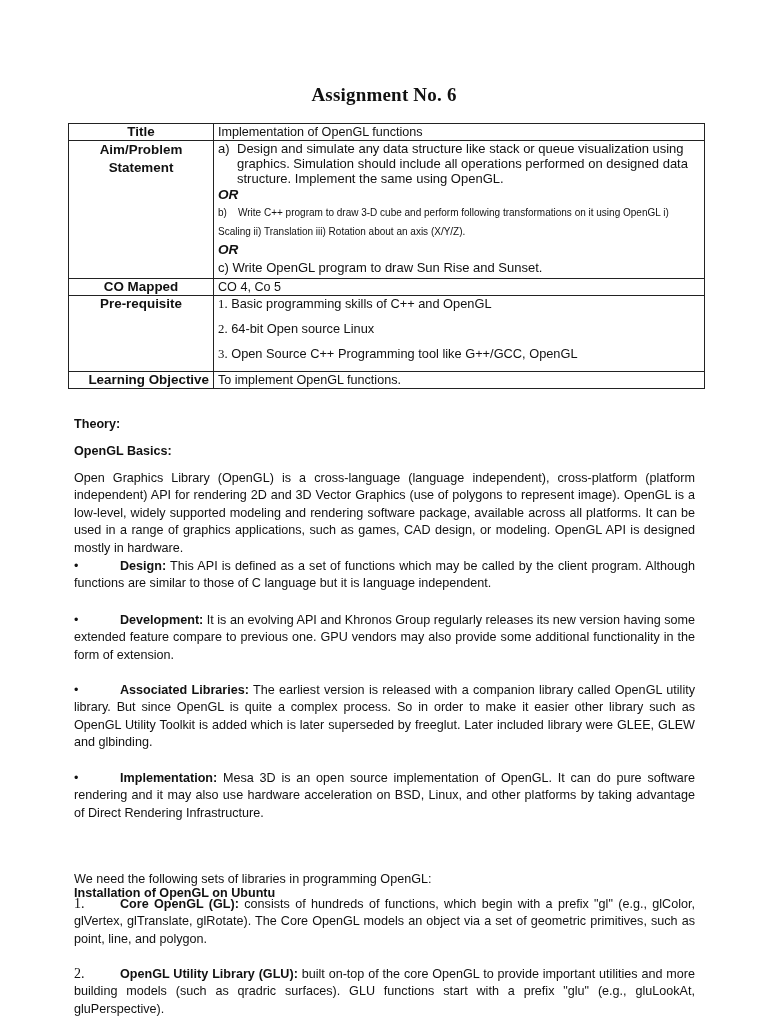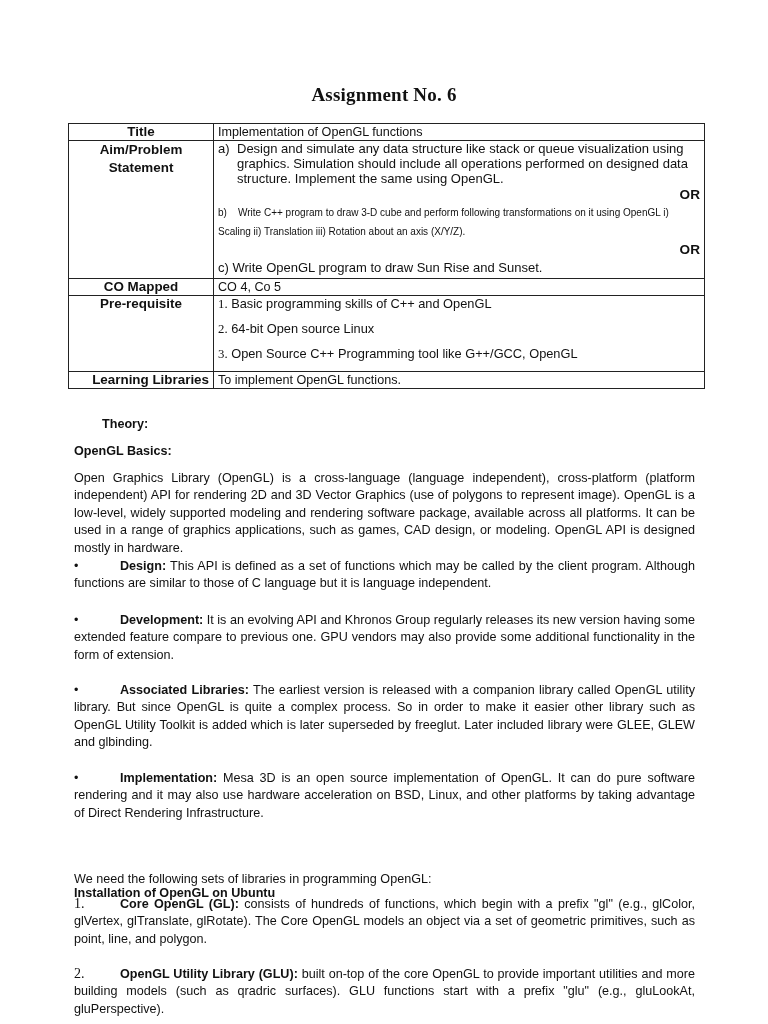--- a/index.html
+++ b/index.html
@@ -5,21 +5,21 @@
   html, body { margin: 0; padding: 0; background: #ffffff; }
   body { width: 768px; height: 1024px; overflow: hidden; position: relative; color: #111; font-family: "Liberation Sans", sans-serif; }
   .page { position: absolute; left: 0; top: 16px; width: 768px; height: 1024px; }
   .title { position: absolute; top: 68px; left: 0; width: 768px; text-align: center; font-family: "Liberation Serif", serif; font-weight: bold; font-size: 19px; letter-spacing: 0.2px; }
   table.meta { position: absolute; left: 68px; top: 107px; width: 637px; border-collapse: collapse; font-size: 12.6px; border-radius: 20px; }
   table.meta td { border: 1.3px solid #222; padding: 0 4px; vertical-align: top; line-height: 16px; }
   td.label { width: 136px; text-align: center; font-weight: bold; font-size: 13.4px; }
   td.val { color: #111; }
   .aim-a { display: flex; font-size: 13px; line-height: 15px; }
   .aim-a .mk { width: 19px; flex: none; }
-  .or { text-align: right; font-weight: bold; font-size: 13.6px; line-height: 18px; }
+  .or { text-align: left; font-weight: bold; font-size: 13.6px; line-height: 18px; font-style: italic; }
   .aim-b { font-size: 10px; line-height: 18.5px; }
   .aim-c { font-size: 13px; line-height: 18px; padding-bottom: 1px; }
   .pre { font-size: 12.8px; line-height: 16px; }
   .pre div { margin-bottom: 9px; }
   .pre div:last-child { }
   .pre .n { font-family: "Liberation Serif", serif; }
   .body { position: absolute; left: 74px; width: 621px; font-size: 12.6px; line-height: 17.4px; text-align: justify; }
   .h { font-weight: bold; font-size: 12.6px; }
   .bul { display: inline-block; width: 46px; }
   .num { display: inline-block; width: 46px; font-family: "Liberation Serif", serif; font-size: 14px; }
@@ -59,27 +59,27 @@
     </tr>
     <tr>
       <td class="label">Pre-requisite</td>
       <td class="val pre">
         <div><span class="n">1.</span> <span>Basic programming skills of C++ and OpenGL</span></div>
         <div><span class="n">2.</span> <span>64-bit Open source Linux</span></div>
         <div><span class="n">3.</span> <span>Open Source C++ Programming tool like G++/GCC, OpenGL</span></div>
       </td>
     </tr>
     <tr>
-      <td class="label" style="text-align:right;">Learning Libraries</td>
+      <td class="label" style="text-align:right;">Learning Objective</td>
       <td class="val">To implement OpenGL functions.</td>
     </tr>
   </tbody>
     </table>
 
-  <div class="body h" style="top:400px;margin-left:28px;">Theory:</div>
+  <div class="body h" style="top:400px;">Theory:</div>
   <div class="body h" style="top:427px;">OpenGL Basics:</div>
   <div class="body" style="top:454px;">Open Graphics Library (OpenGL) is a cross-language (language independent), cross-platform (platform independent) API for rendering 2D and 3D Vector Graphics (use of polygons to represent image). OpenGL is a low-level, widely supported modeling and rendering software package, available across all platforms. It can be used in a range of graphics applications, such as games, CAD design, or modeling. OpenGL API is designed mostly in hardware.</div>
 
   <div class="body" style="top:542px;">
     <span class="bul">•</span><b>Design:</b><span> This API is defined as a set of functions which may be called by the client program. Although functions are similar to those of C language but it is language independent.</span>
   </div>
   <div class="body" style="top:596px;">
     <span class="bul">•</span><b>Development:</b><span> It is an evolving API and Khronos Group regularly releases its new version having some extended feature compare to previous one. GPU vendors may also provide some additional functionality in the form of extension.</span>
   </div>
   <div class="body" style="top:666px;">

